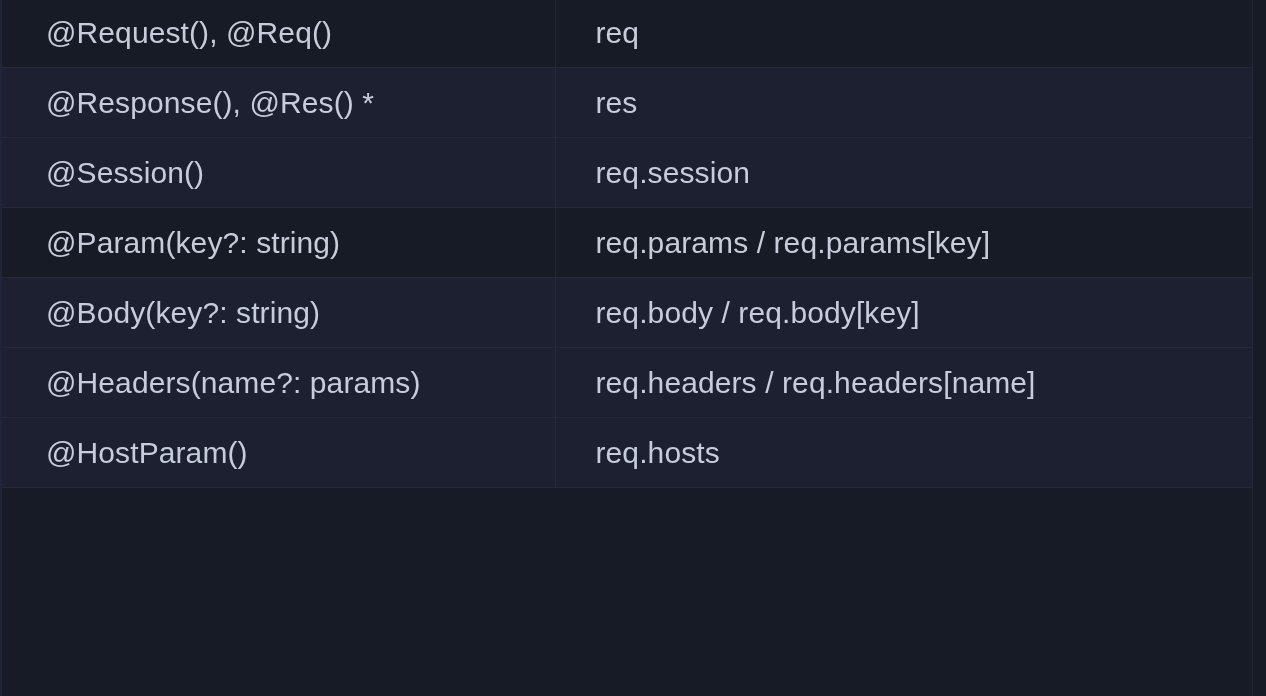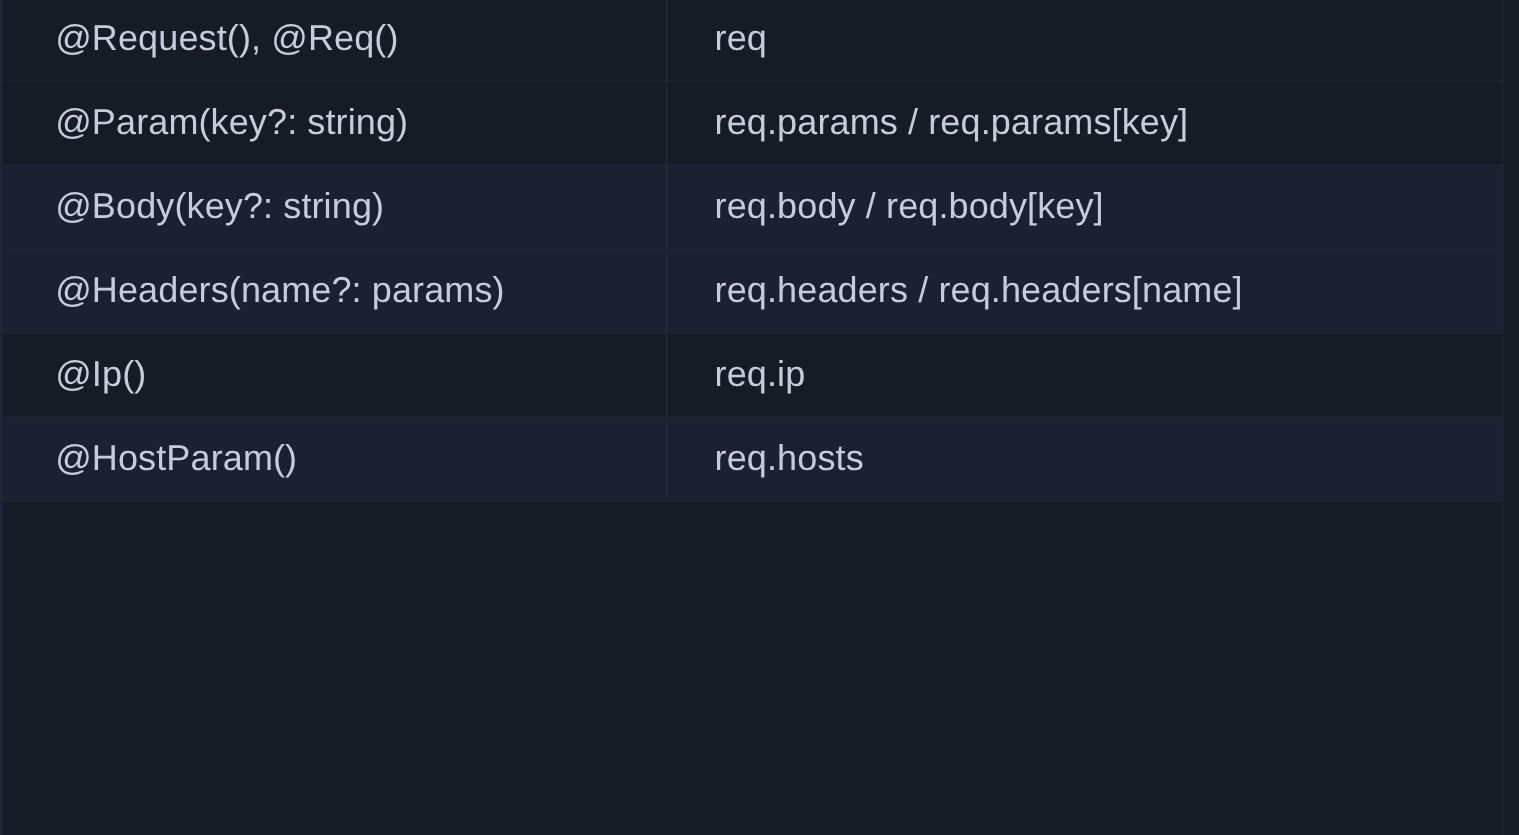--- a/index.html
+++ b/index.html
@@ -113,35 +113,39 @@
     <table class="decorator-table">
       <colgroup>
         <col class="col-decorator">
         <col class="col-value">
       </colgroup>
       <tbody>
           <tr class="row-dark">
             <td class="cell-decorator">@Request(), @Req()</td>
             <td class="cell-value">req</td>
           </tr>
+          <tr class="row-light">
+            <td class="cell-decorator">@Response(), @Res() *</td>
+            <td class="cell-value">res</td>
+          </tr>
+          <tr class="row-light">
+            <td class="cell-decorator">@Session()</td>
+            <td class="cell-value">req.session</td>
+          </tr>
           <tr class="row-dark">
             <td class="cell-decorator">@Param(key?: string)</td>
             <td class="cell-value">req.params / req.params[key]</td>
           </tr>
           <tr class="row-light">
             <td class="cell-decorator">@Body(key?: string)</td>
             <td class="cell-value">req.body / req.body[key]</td>
           </tr>
           <tr class="row-light">
             <td class="cell-decorator">@Headers(name?: params)</td>
             <td class="cell-value">req.headers / req.headers[name]</td>
-          </tr>
-          <tr class="row-dark">
-            <td class="cell-decorator">@Ip()</td>
-            <td class="cell-value">req.ip</td>
           </tr>
           <tr class="row-light">
             <td class="cell-decorator">@HostParam()</td>
             <td class="cell-value">req.hosts</td>
           </tr>
         </tbody>
     </table>
   </div>
 
   <div class="edge-left"></div>

